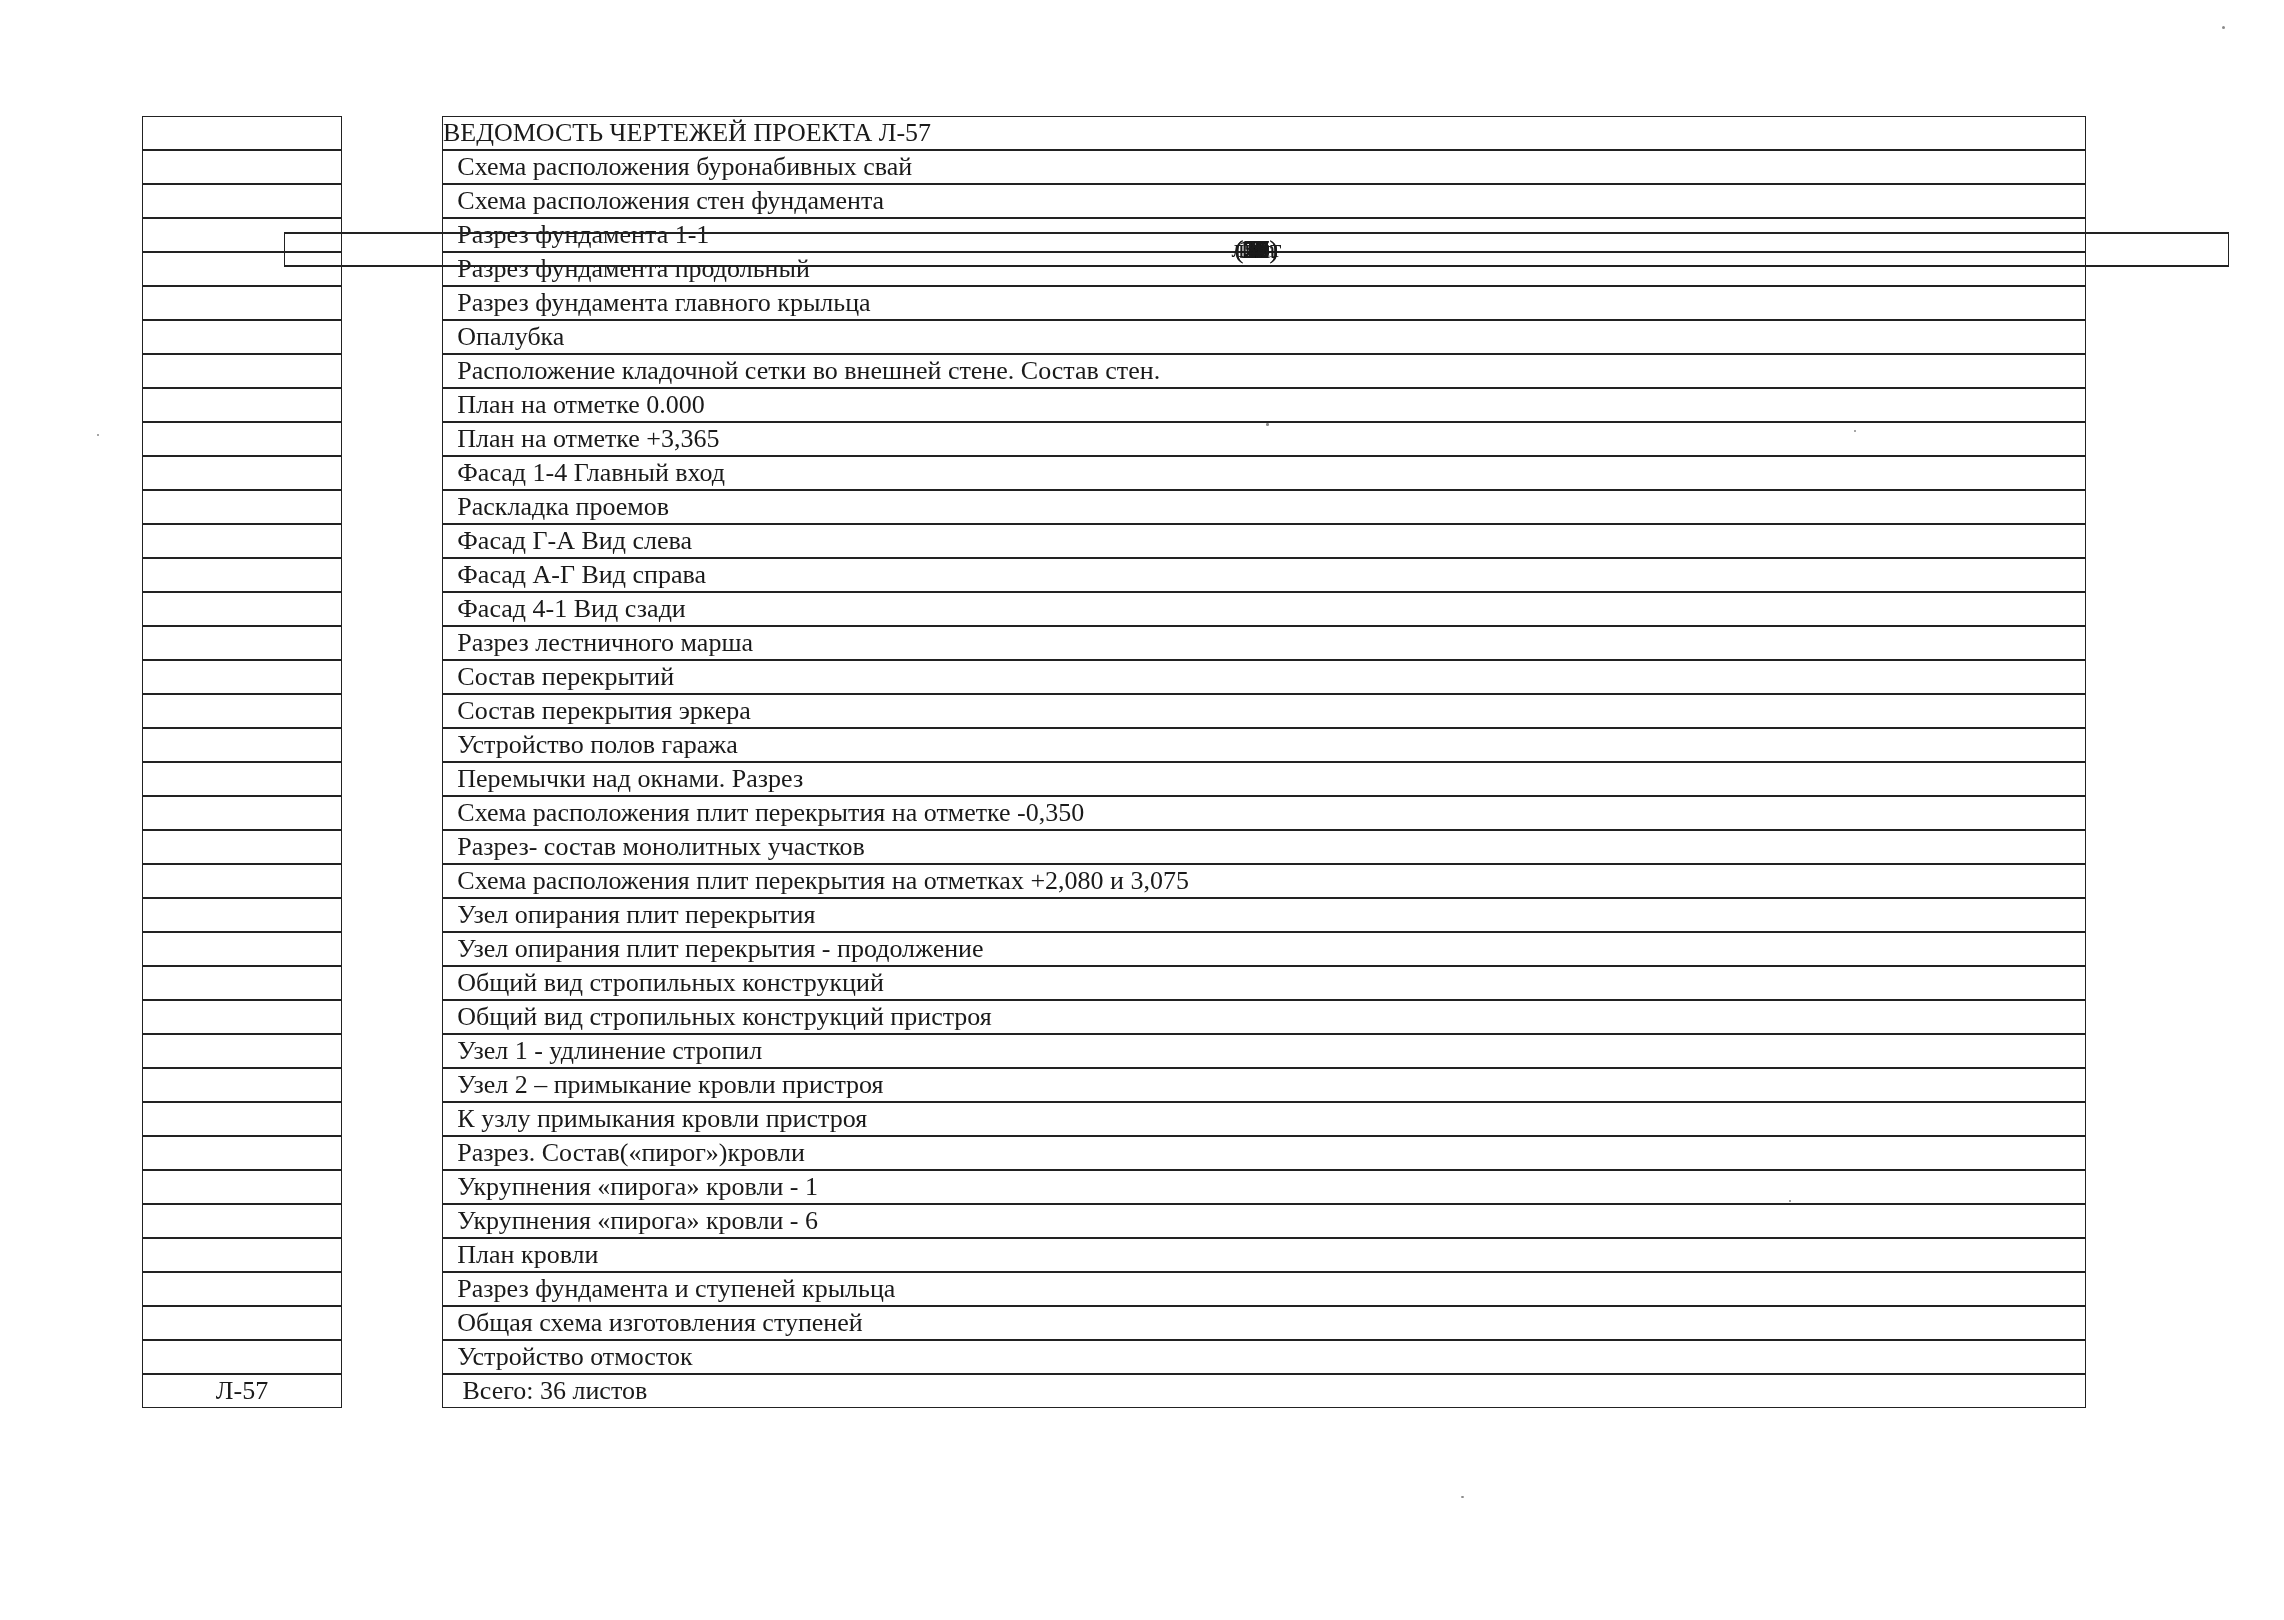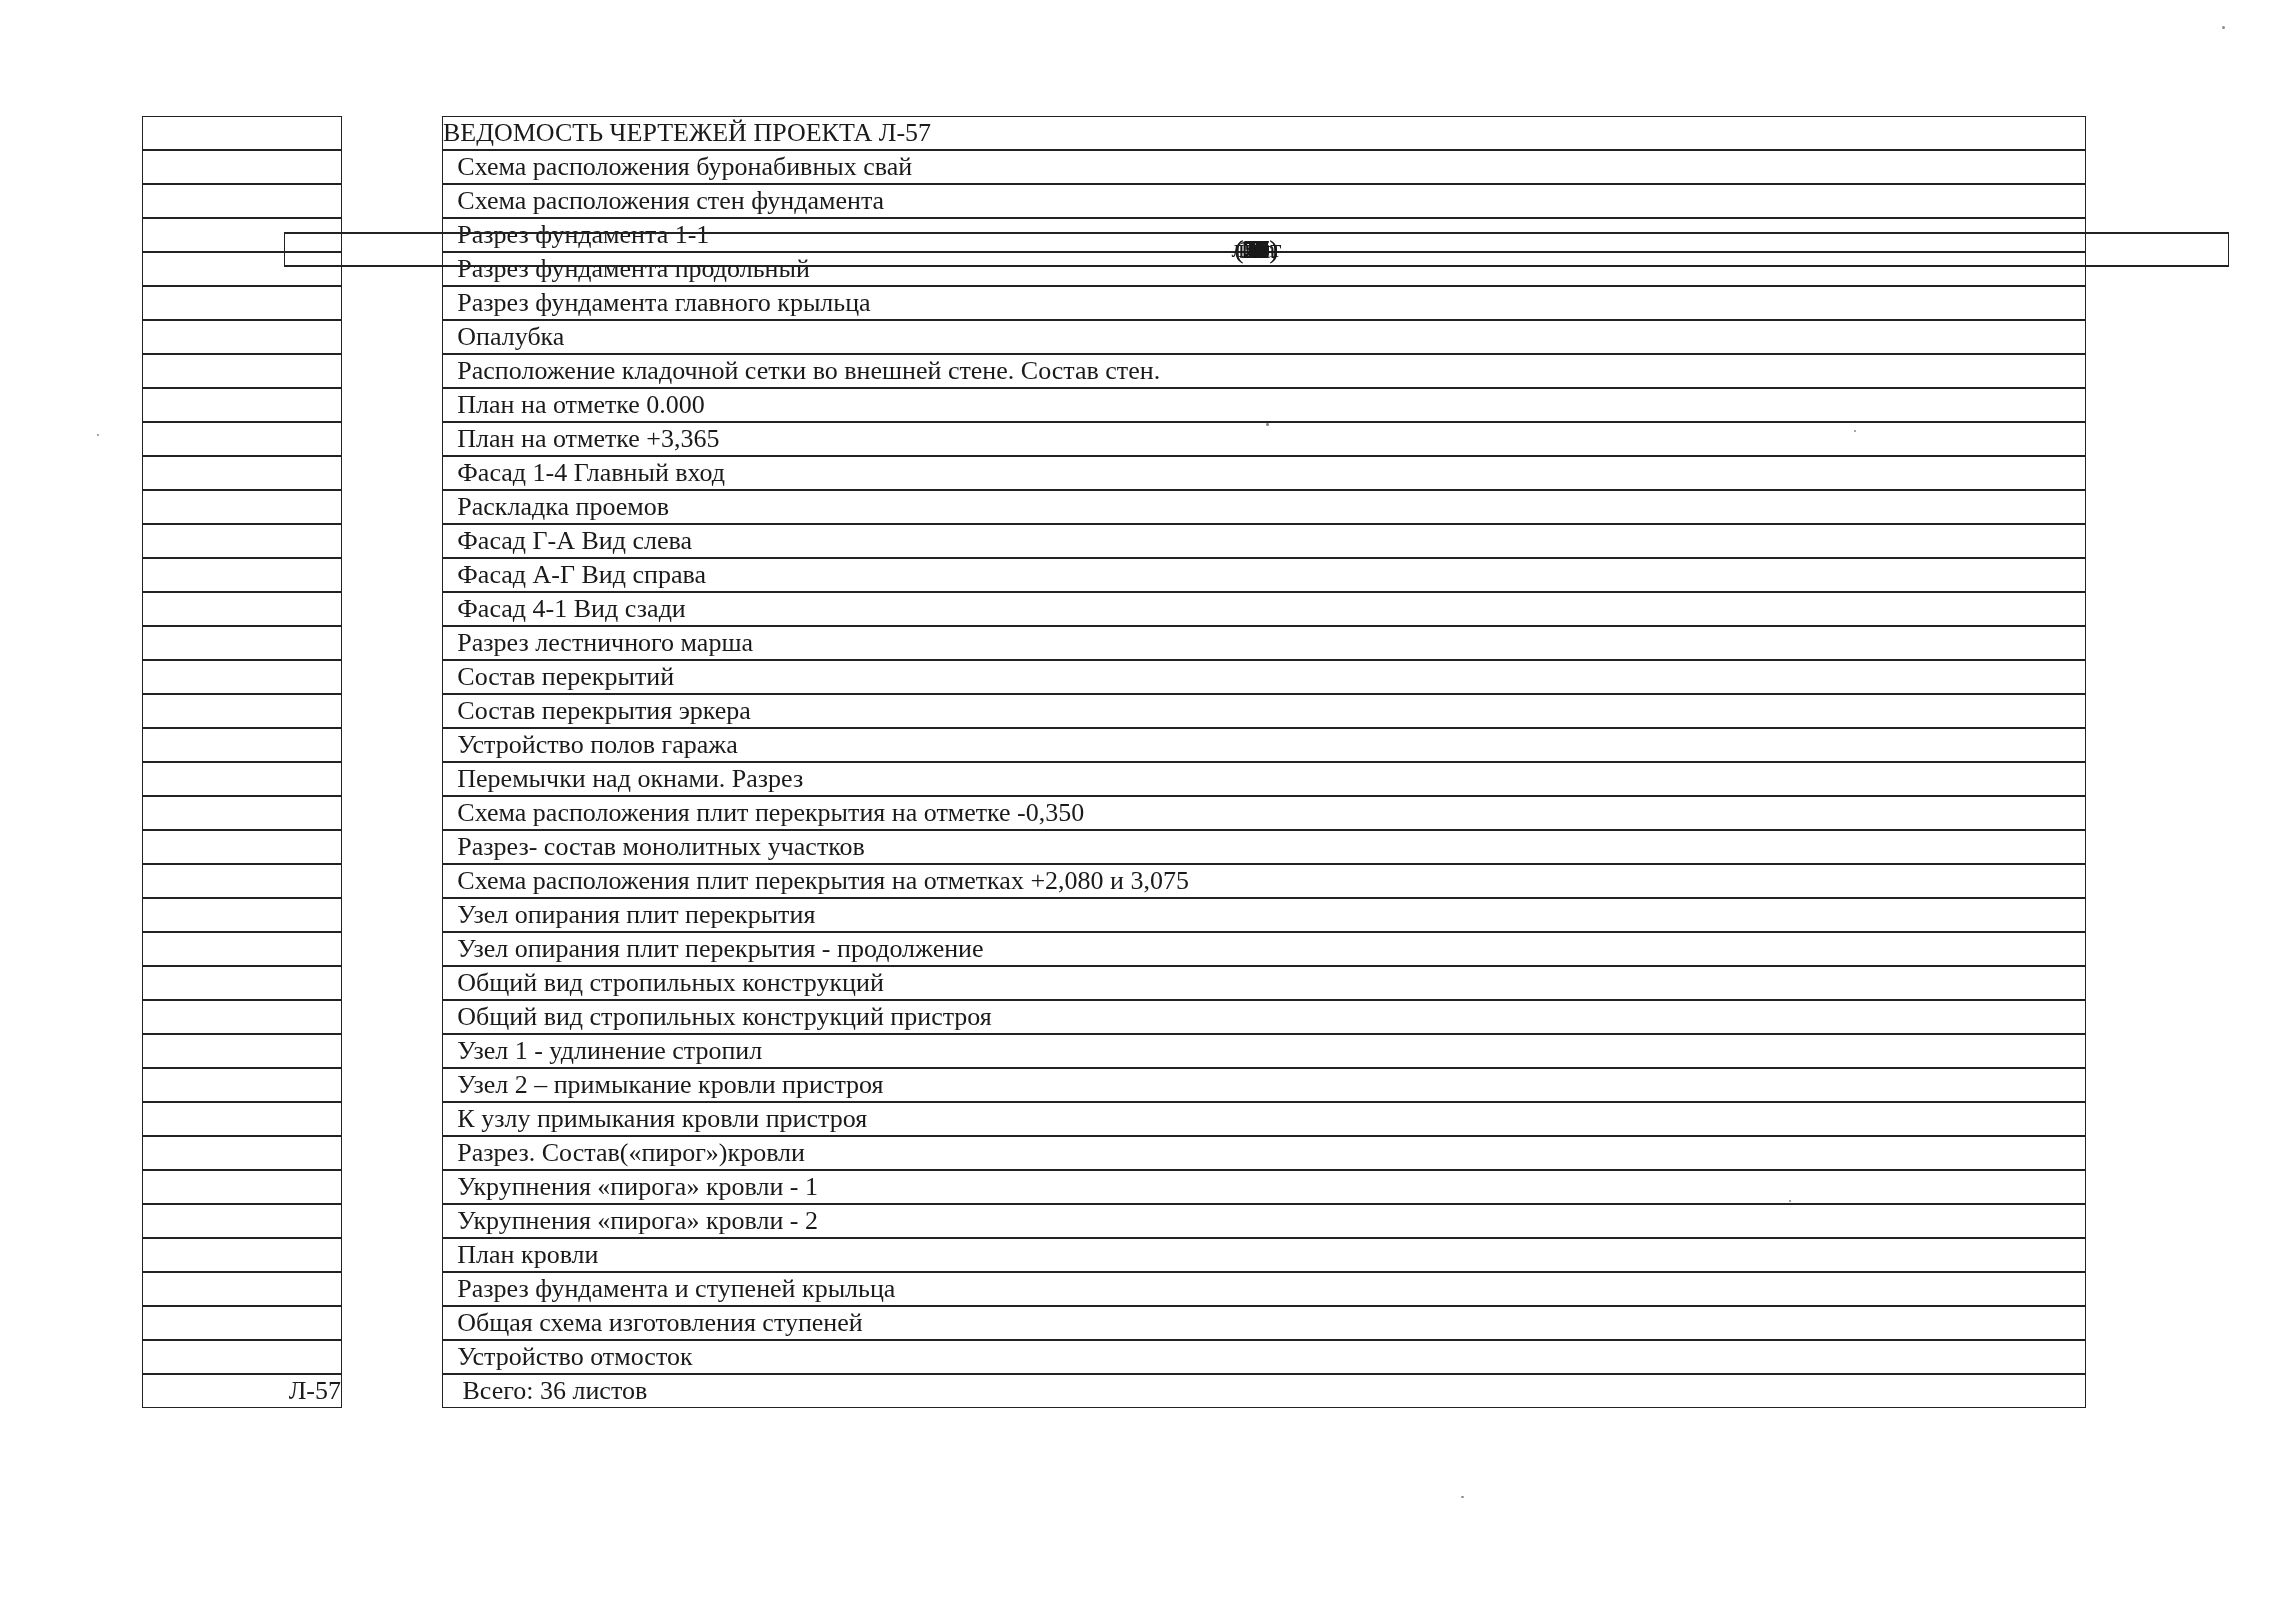--- a/index.html
+++ b/index.html
@@ -35,21 +35,21 @@
       white-space: nowrap;
       overflow: hidden;
       vertical-align: middle;
     }
     table.register tr.data td {
       border-top-width: 2.6px;
     }
     col.c-code { width: 199px; }
     col.c-sheet { width: 101px; }
     col.c-title { width: 1643px; }
-    td.code { text-align: right; }
+    td.code { text-align: center; }
     td.sheet { text-align: center; }
     td.title { padding-left: 14.3px !important; }
     td.header-title {
       padding-left: 0 !important;
       letter-spacing: 0px;
     }
     tr.footer td.title { padding-left: 19.5px !important; }
     .speck {
       position: absolute;
       background: #8a8a8a;
@@ -224,21 +224,21 @@
           <td class="title">Разрез. Состав(«пирог»)кровли</td>
         </tr>
         <tr class="data">
           <td class="code"></td>
           <td class="sheet">(29)</td>
           <td class="title">Укрупнения «пирога» кровли - 1</td>
         </tr>
         <tr class="data">
           <td class="code"></td>
           <td class="sheet">(29)</td>
-          <td class="title">Укрупнения «пирога» кровли - 2</td>
+          <td class="title">Укрупнения «пирога» кровли - 6</td>
         </tr>
         <tr class="data">
           <td class="code"></td>
           <td class="sheet">30</td>
           <td class="title">План кровли</td>
         </tr>
         <tr class="data">
           <td class="code"></td>
           <td class="sheet">31</td>
           <td class="title">Разрез фундамента и ступеней крыльца</td>

